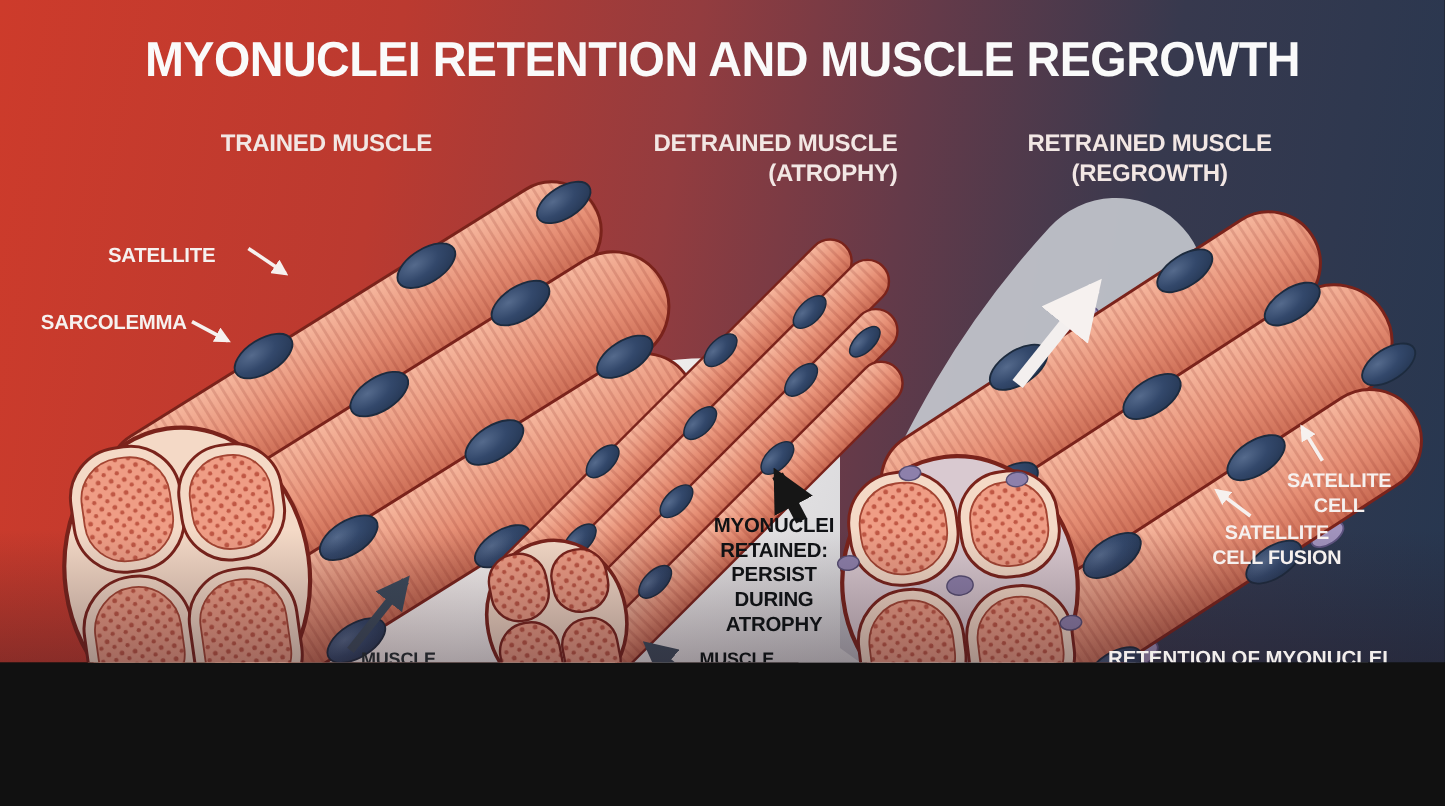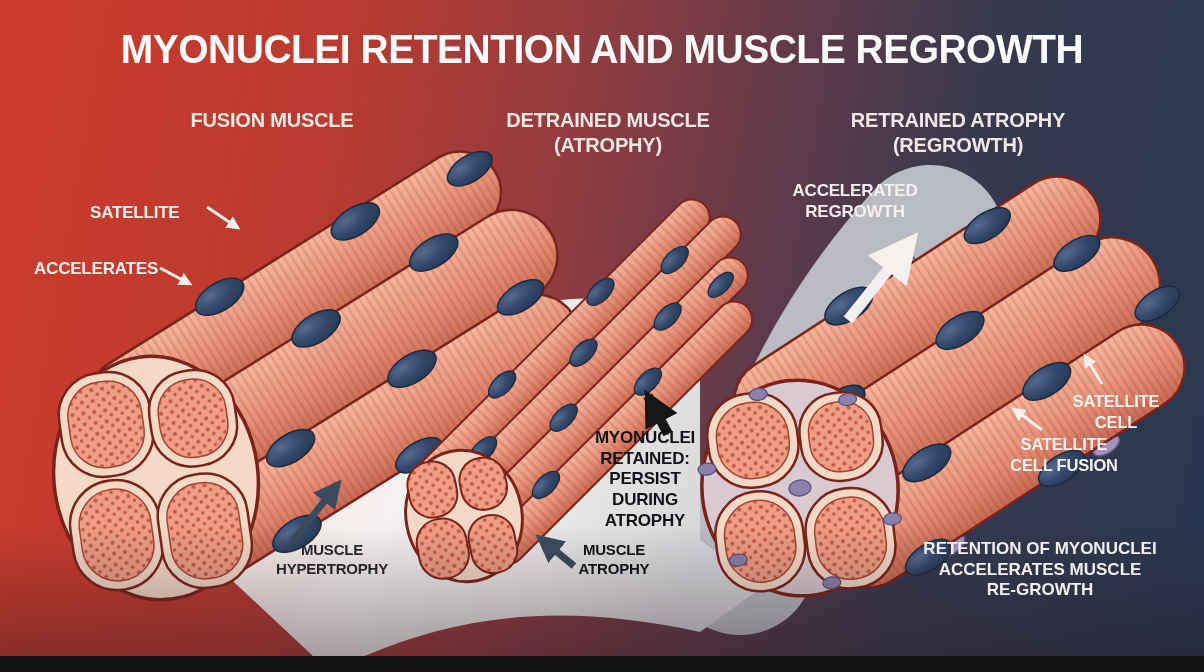--- a/index.html
+++ b/index.html
@@ -1,17 +1,17 @@
 <!DOCTYPE html>
 <html><head>
 <meta charset="utf-8">
 <style>
   html,body{margin:0;padding:0;background:#111;}
   #canvas{
-    position:relative;width:1204px;height:656px;overflow:hidden;
+    position:relative;width:1204px;height:552px;overflow:hidden;
     font-family:"Liberation Sans",sans-serif;
     background:linear-gradient(100deg,#cd3b2b 0%,#bb3a30 26%,#933c3f 45%,#643a49 60%,#37394e 76%,#273750 100%);
   }
   #bottom-shade{position:absolute;left:0;top:0;width:100%;height:100%;
     background:linear-gradient(to top, rgba(38,22,32,.38) 0%, rgba(38,22,32,0) 20%);pointer-events:none;}
   svg{position:absolute;left:0;top:0;}
   .label{position:absolute;white-space:pre-line;font-weight:bold;text-align:center;line-height:1.25;}
   .title{left:0;right:0;top:24px;font-size:41px;letter-spacing:-.5px;color:#fafafa;
     transform:scaleX(.95);transform-origin:50% 50%;}
   .hdr{font-size:20px;color:#f2e7e4;letter-spacing:-.2px;}
@@ -203,43 +203,41 @@
     <path d="M 574,566 L 540,538" stroke="#3b4b5c" stroke-width="7" marker-end="url(#mD)" fill="none"></path>
     <path d="M 848,320 L 912,240" stroke="#f3efee" stroke-width="11" marker-end="url(#mW)" fill="none"></path>
     <path d="M 1102,384 L 1085,356" stroke="#f6f1ef" stroke-width="3" marker-end="url(#mW)" fill="none"></path>
     <path d="M 1042,430 L 1014,409" stroke="#f6f1ef" stroke-width="3" marker-end="url(#mW)" fill="none"></path>
   </svg>
 
   <div id="bottom-shade"></div>
 
   <div class="label title">MYONUCLEI RETENTION AND MUSCLE REGROWTH</div>
 
-  <div class="label hdr" style="left:132px;top:108px;width:280px;">FUSION MUSCLE</div>
-  <div class="label hdr" style="left:468px;top:108px;width:280px;">DETRAINED MUSCLE
+  <div class="label hdr" style="left:132px;top:108px;width:280px;">TRAINED MUSCLE</div>
+  <div class="label hdr" style="left:468px;top:108px;width:280px;text-align:right;">DETRAINED MUSCLE
 (ATROPHY)</div>
-  <div class="label hdr" style="left:818px;top:108px;width:280px;">RETRAINED ATROPHY
+  <div class="label hdr" style="left:818px;top:108px;width:280px;">RETRAINED MUSCLE
 (REGROWTH)</div>
 
   <div class="label white-lbl" style="left:90px;top:202px;">SATELLITE</div>
-  <div class="label white-lbl" style="left:34px;top:258px;">ACCELERATES</div>
+  <div class="label white-lbl" style="left:34px;top:258px;">SARCOLEMMA</div>
 
   <div class="label dark-lbl" style="left:232px;top:541px;width:200px;">MUSCLE
 HYPERTROPHY</div>
 
   <div class="label dark-lbl black-lbl" style="left:565px;top:428px;width:160px;font-size:17px;line-height:1.22;">MYONUCLEI
 RETAINED:
 PERSIST
 DURING
 ATROPHY</div>
 
   <div class="label dark-lbl black-lbl" style="left:544px;top:541px;width:140px;">MUSCLE
 ATROPHY</div>
 
-  <div class="label white-lbl" style="left:765px;top:180px;width:180px;">ACCELERATED
-REGROWTH</div>
 
   <div class="label white-lbl" style="left:1036px;top:391px;width:160px;font-size:16.5px;">SATELLITE
 CELL</div>
   <div class="label white-lbl" style="left:974px;top:434px;width:180px;font-size:16.5px;">SATELLITE
 CELL FUSION</div>
 
   <div class="label note" style="left:905px;top:539px;width:270px;line-height:1.22;">RETENTION OF MYONUCLEI
 ACCELERATES MUSCLE
 RE-GROWTH</div>
 

